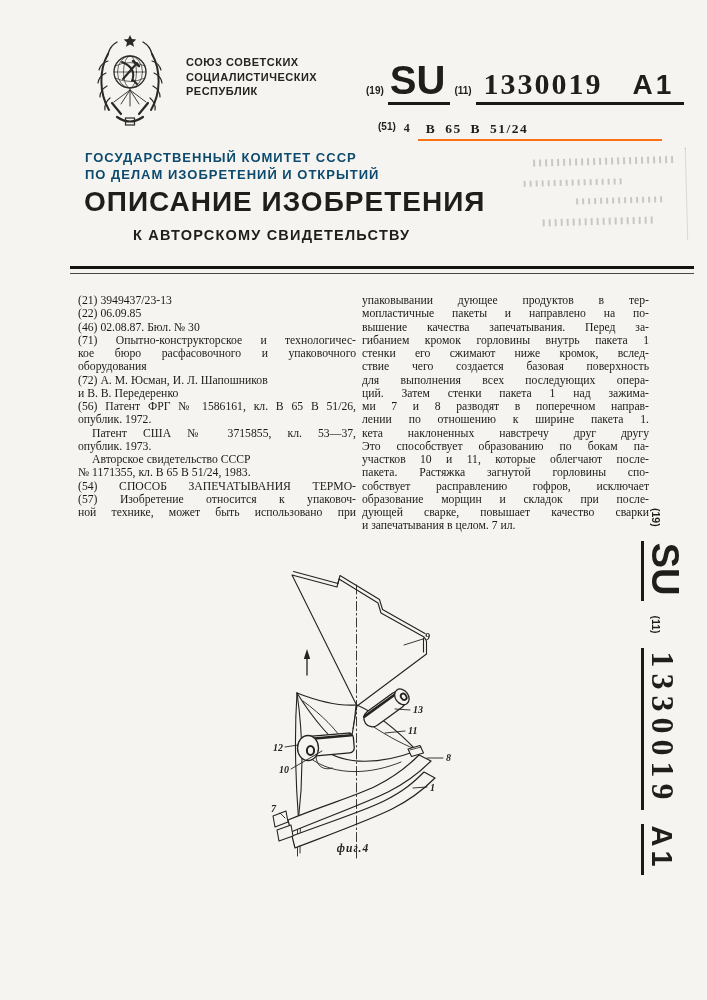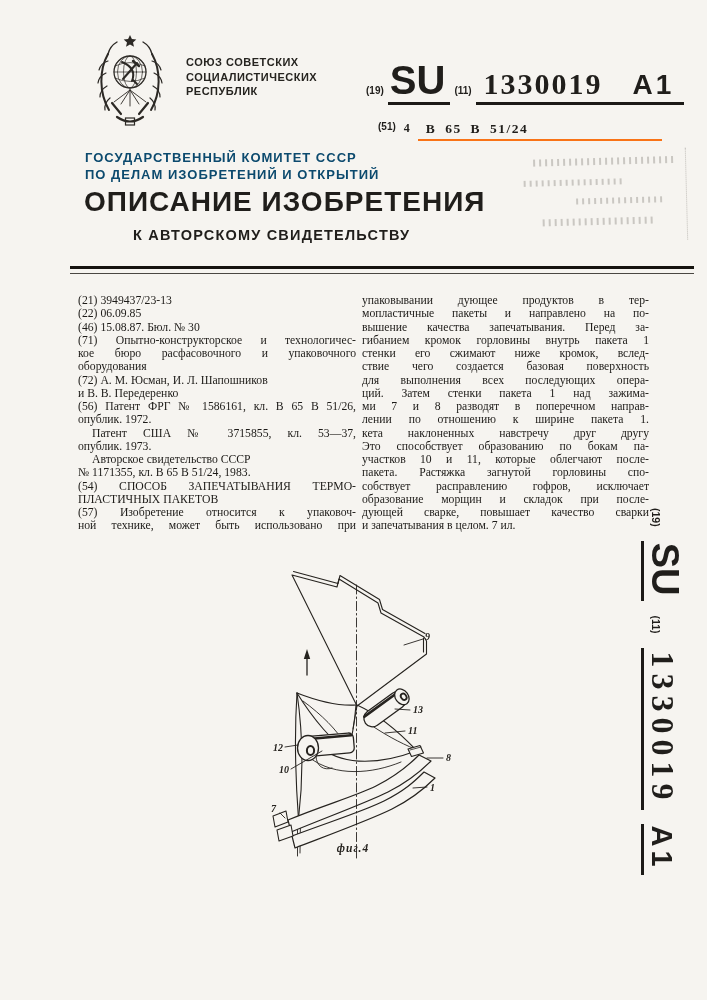--- a/index.html
+++ b/index.html
@@ -112,34 +112,33 @@
     <div>ПО ДЕЛАМ ИЗОБРЕТЕНИЙ И ОТКРЫТИЙ</div>
   </div>
 
   <div class="title">ОПИСАНИЕ ИЗОБРЕТЕНИЯ</div>
   <div class="subtitle">К АВТОРСКОМУ СВИДЕТЕЛЬСТВУ</div>
   <div class="rule"></div>
 
   <div class="col colL">
       <div class="tl">(21) 3949437/23-13</div>
       <div class="tl">(22) 06.09.85</div>
-      <div class="tl">(46) 15.08.87. Бюл. № 30</div>
+      <div class="tl">(46) 02.08.87. Бюл. № 30</div>
       <div class="tl j">(71) Опытно-конструкторское и технологичес-</div>
       <div class="tl j">кое бюро расфасовочного и упаковочного</div>
       <div class="tl">оборудования</div>
       <div class="tl">(72) А. М. Юсман, И. Л. Шапошников</div>
       <div class="tl">и В. В. Передеренко</div>
       <div class="tl j">(56) Патент ФРГ № 1586161, кл. В 65 В 51/26,</div>
       <div class="tl">опублик. 1972.</div>
       <div class="tl j i">Патент США № 3715855, кл. 53—37,</div>
       <div class="tl">опублик. 1973.</div>
       <div class="tl i">Авторское свидетельство СССР</div>
       <div class="tl">№ 1171355, кл. В 65 В 51/24, 1983.</div>
       <div class="tl j">(54) СПОСОБ ЗАПЕЧАТЫВАНИЯ ТЕРМО-</div>
-      <div class="tl">ПЛАСТИЧНЫХ ПАКЕТОВ</div>
       <div class="tl j">(57) Изобретение относится к упаковоч-</div>
       <div class="tl j">ной технике, может быть использовано при</div>
     </div>
   <div class="col colR">
       <div class="tl j">упаковывании дующее продуктов в тер-</div>
       <div class="tl j">мопластичные пакеты и направлено на по-</div>
       <div class="tl j">вышение качества запечатывания. Перед за-</div>
       <div class="tl j">гибанием кромок горловины внутрь пакета 1</div>
       <div class="tl j">стенки его сжимают ниже кромок, вслед-</div>
       <div class="tl j">ствие чего создается базовая поверхность</div>

